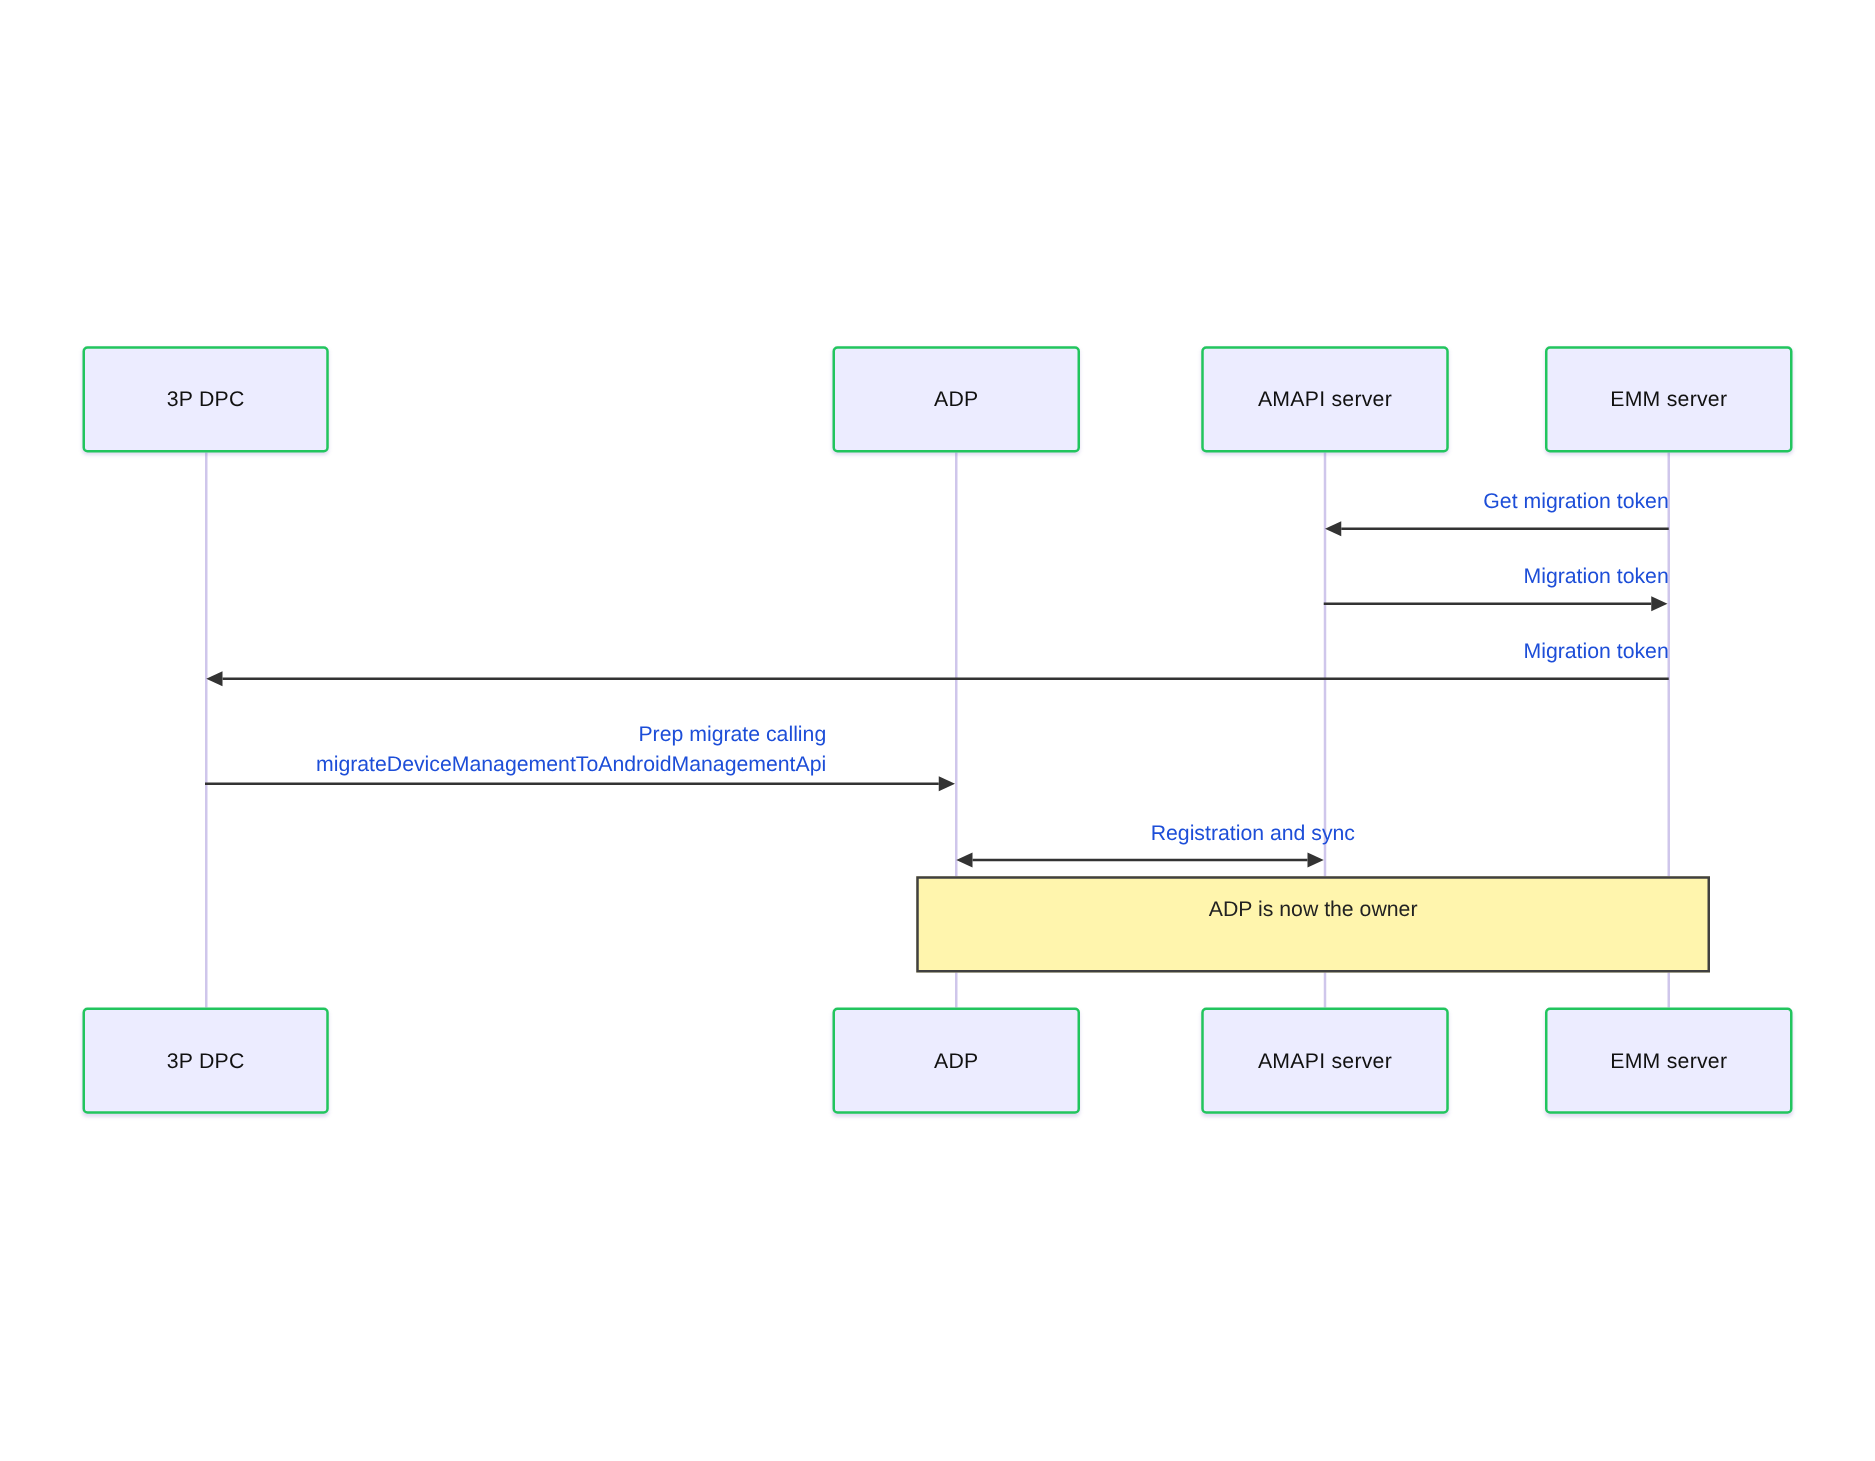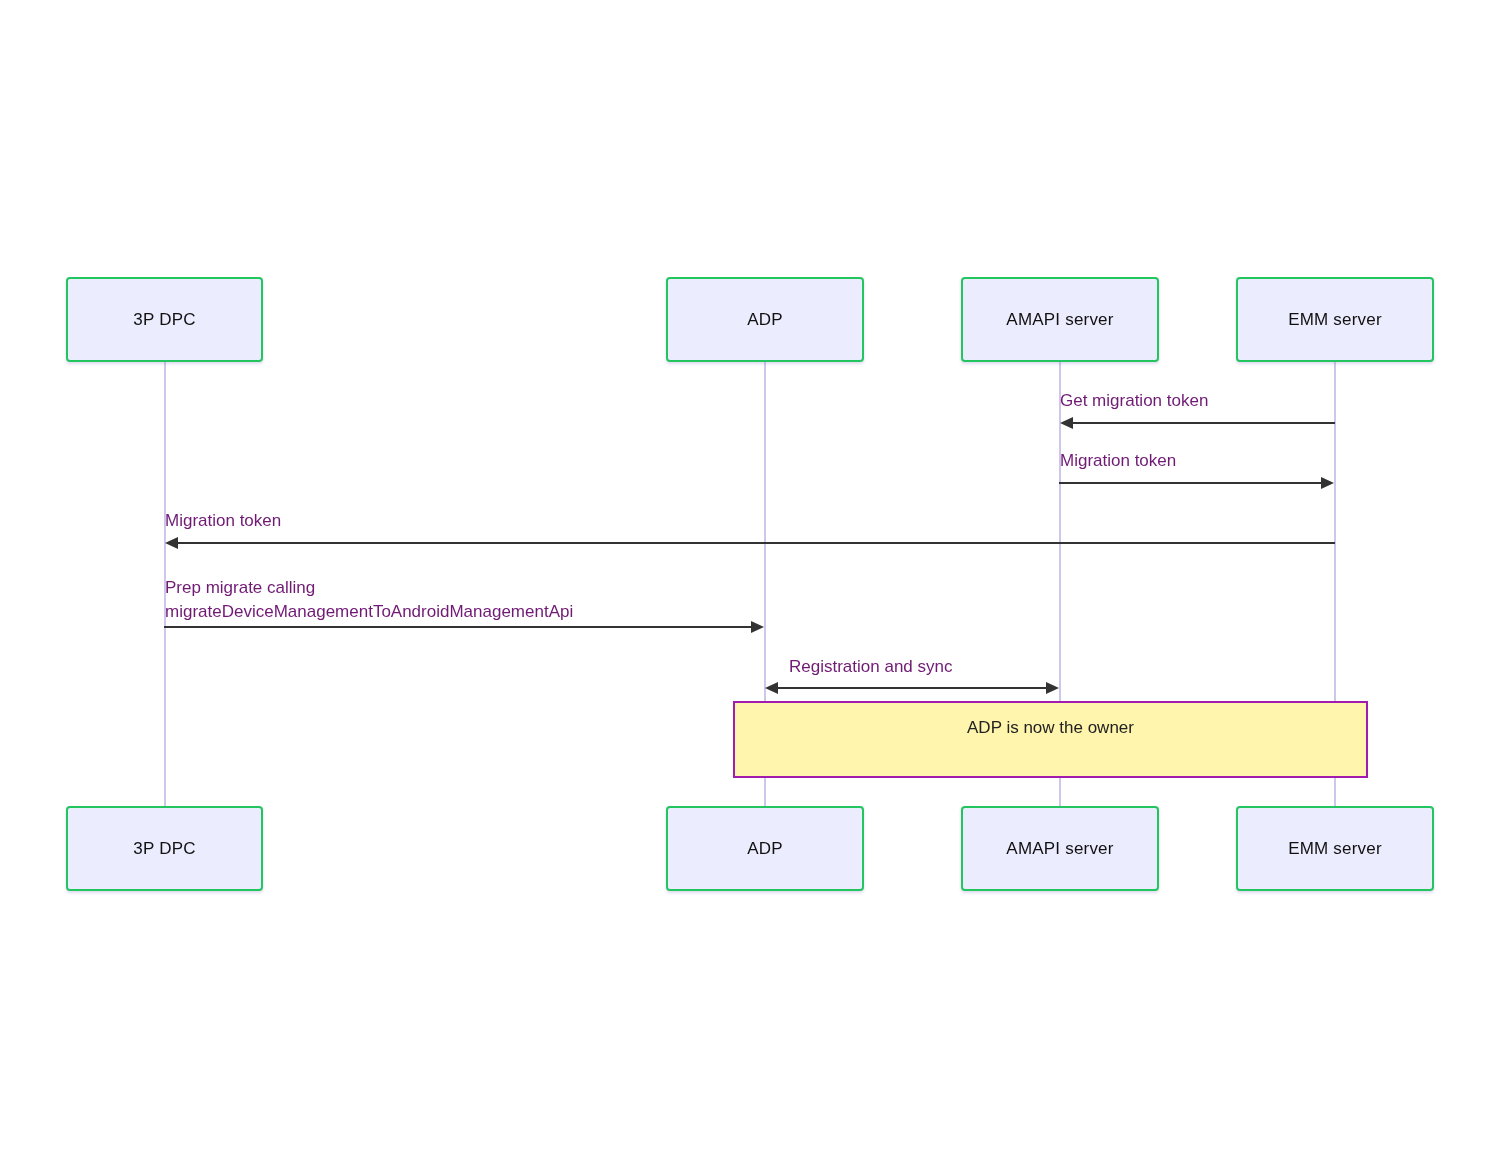--- a/index.html
+++ b/index.html
@@ -14,36 +14,36 @@
   .actor {
     position:absolute; height:85px; box-sizing:border-box;
     background:#ECECFF; border:2px solid #22c55e; border-radius:4px;
     display:flex; align-items:center; justify-content:center;
     box-shadow:0 2px 3px rgba(130,110,200,0.25);
   }
   .actor span {
     font-size:17px; color:#111111; letter-spacing:0.2px;
   }
   .msg-label {
-    position:absolute; text-align:left; font-size:17px; color:#701a75;
+    position:absolute; text-align:right; font-size:17px; color:#1d4ed8;
     line-height:22px; white-space:nowrap;
   }
   .msg-label.two-line { line-height:24px; white-space:normal; }
   .msg-line {
     position:absolute; height:2px; background:#333333;
   }
   .ah {
     position:absolute; width:0; height:0;
     border-top:6px solid transparent; border-bottom:6px solid transparent;
   }
   .ah-left  { border-right:13px solid #333333; }
   .ah-right { border-left:13px solid #333333; }
   .note {
     position:absolute; box-sizing:border-box;
-    background:#FFF5AD; border:2px solid #a21caf;
+    background:#FFF5AD; border:2px solid #404040;
     text-align:center; font-size:17px; color:#222222; line-height:25px;
     padding-top:12px;
   }
 </style>
 </head>
 <body>
 
 <div class="canvas">
 
   <div class="lifeline" style="left:163.5px; top:362px; height:444px;"></div>

